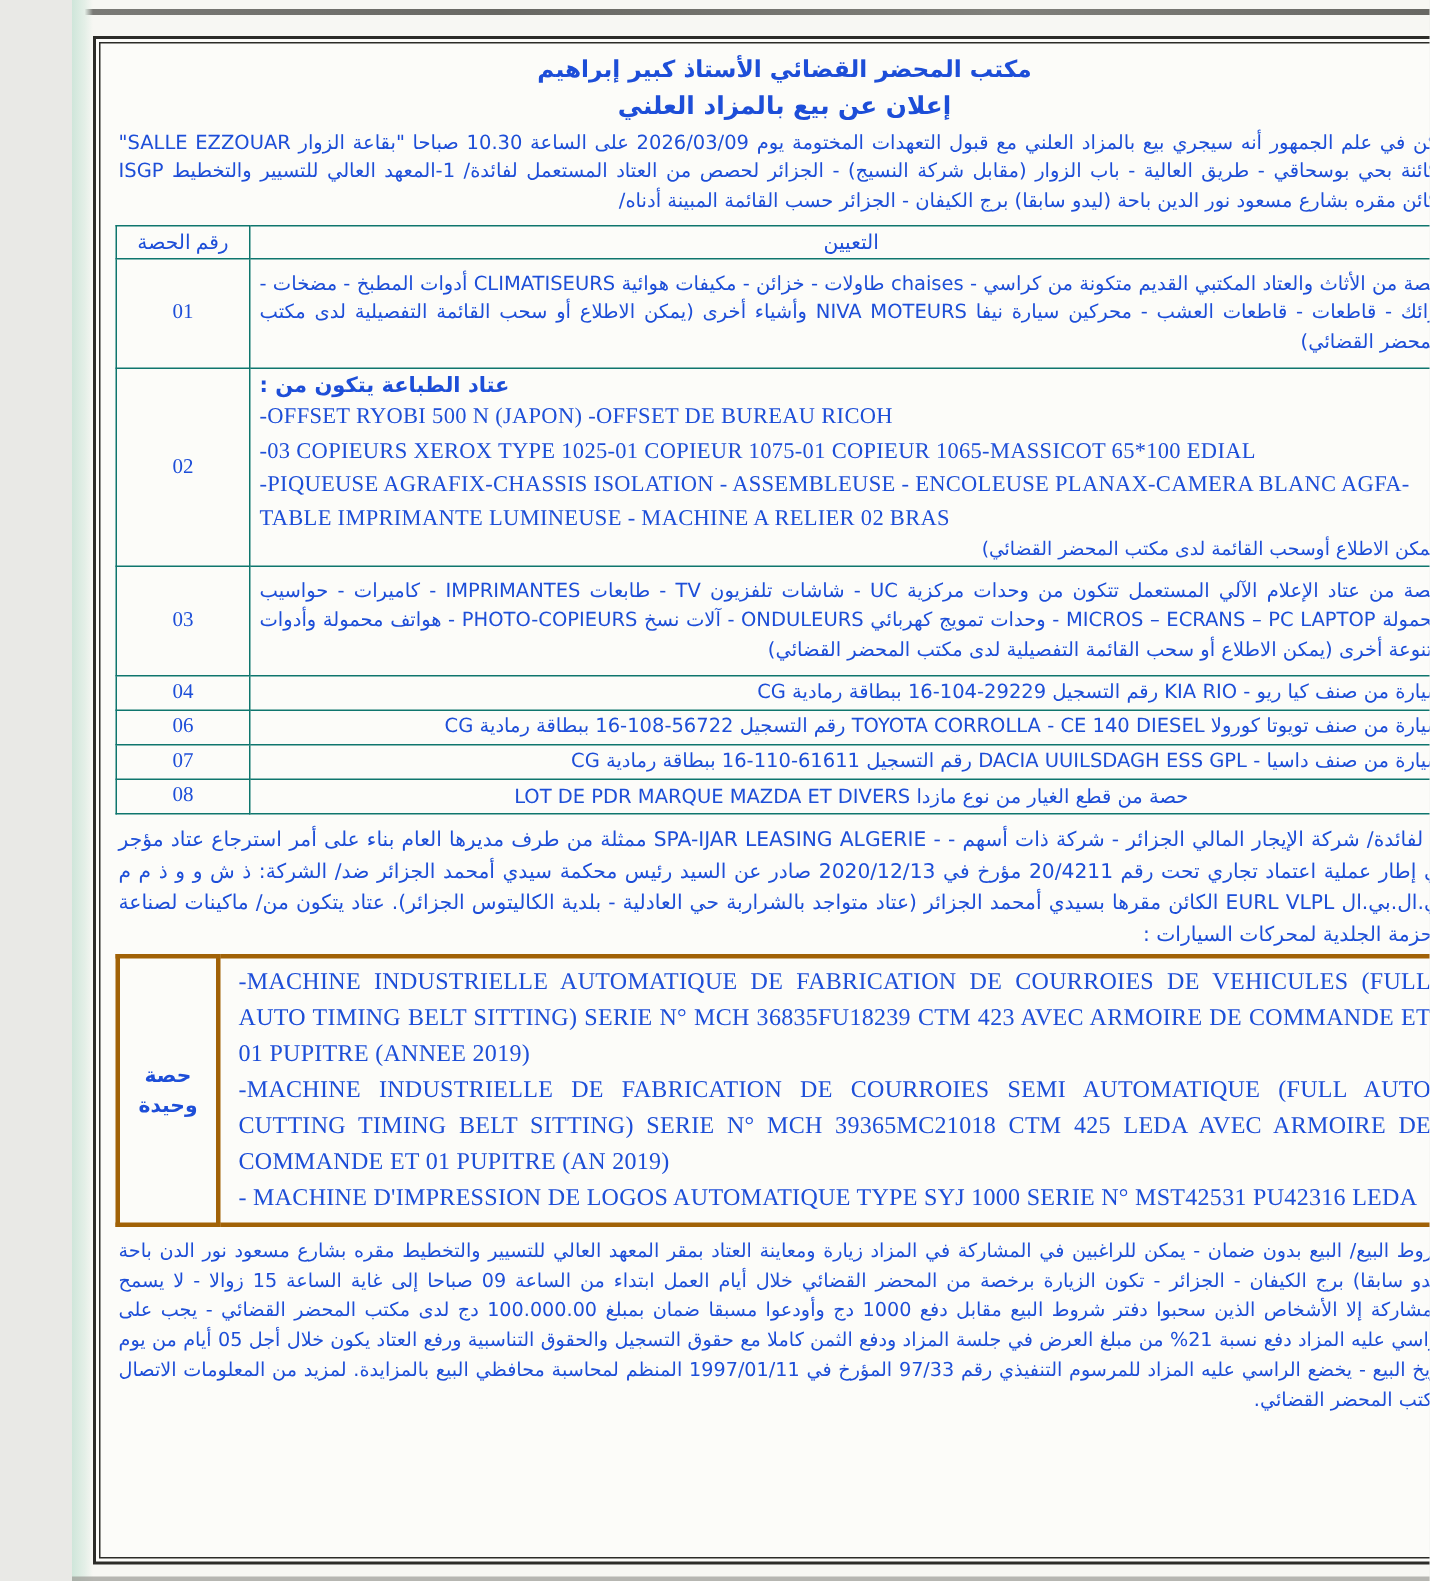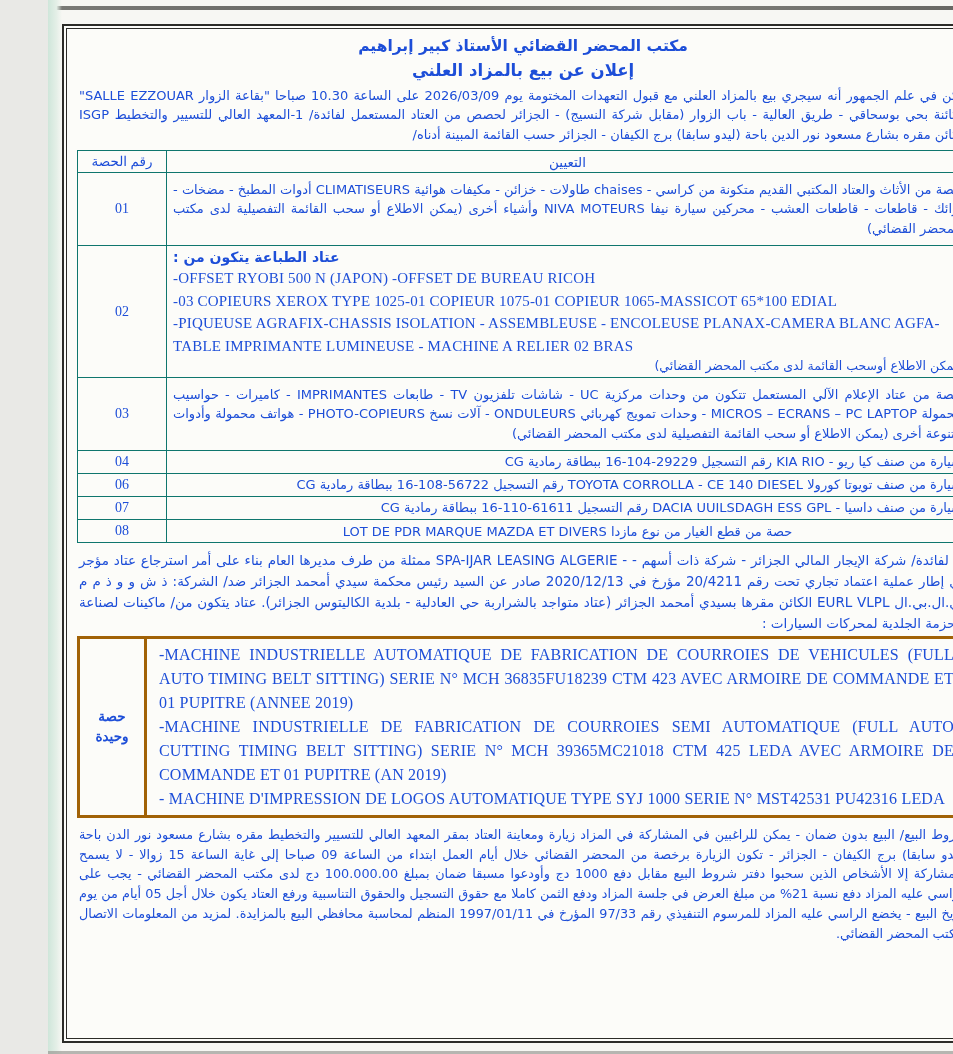--- a/index.html
+++ b/index.html
@@ -34,21 +34,21 @@
   .sub-head{direction:rtl;text-align:left;font-weight:700;font-size:14px;line-height:1.45;}
   .note-rtl{direction:rtl;text-align:right;font-size:12.5px;line-height:1.5;}
   .row-tall td{height:70px;}
   .row-car td{height:20px;}
 
   .sec2{direction:rtl;text-align:justify;font-size:13.5px;line-height:1.55;margin:7px 2px 2px 2px;}
   .sec2-sub{text-align:center;font-family:"Liberation Serif",serif;font-size:16.5px;
         letter-spacing:.4px;margin:1px 0 6px 0;}
 
   .single td{border:3px solid #a16207;}
-  .single .lot-label{width:62px;text-align:center;direction:rtl;font-weight:700;font-size:13.5px;line-height:1.5;font-family:Liberation Serif, serif;}
+  .single .lot-label{width:62px;text-align:center;direction:rtl;font-weight:700;font-size:13.5px;line-height:1.5;}
   .single .machines{padding:4px 12px 4px 12px;direction:ltr;text-align:justify;
         font-family:"Liberation Serif",serif;font-size:16px;line-height:1.5;letter-spacing:.2px;}
 
   .terms{direction:rtl;text-align:justify;font-size:12.8px;line-height:1.55;margin:7px 2px 0 2px;}
 </style>
 </head>
 <body>
 
 <div class="scan">
   <div class="edge-top"></div>

